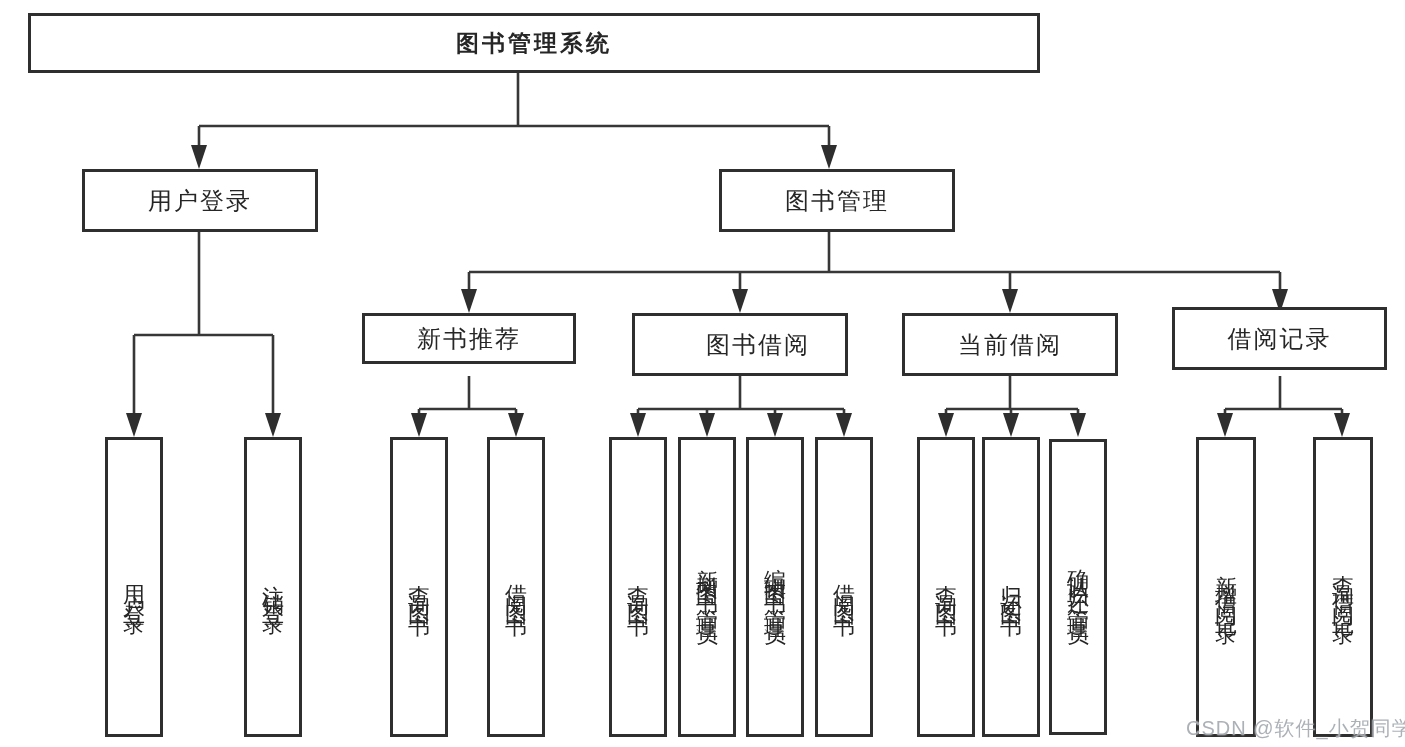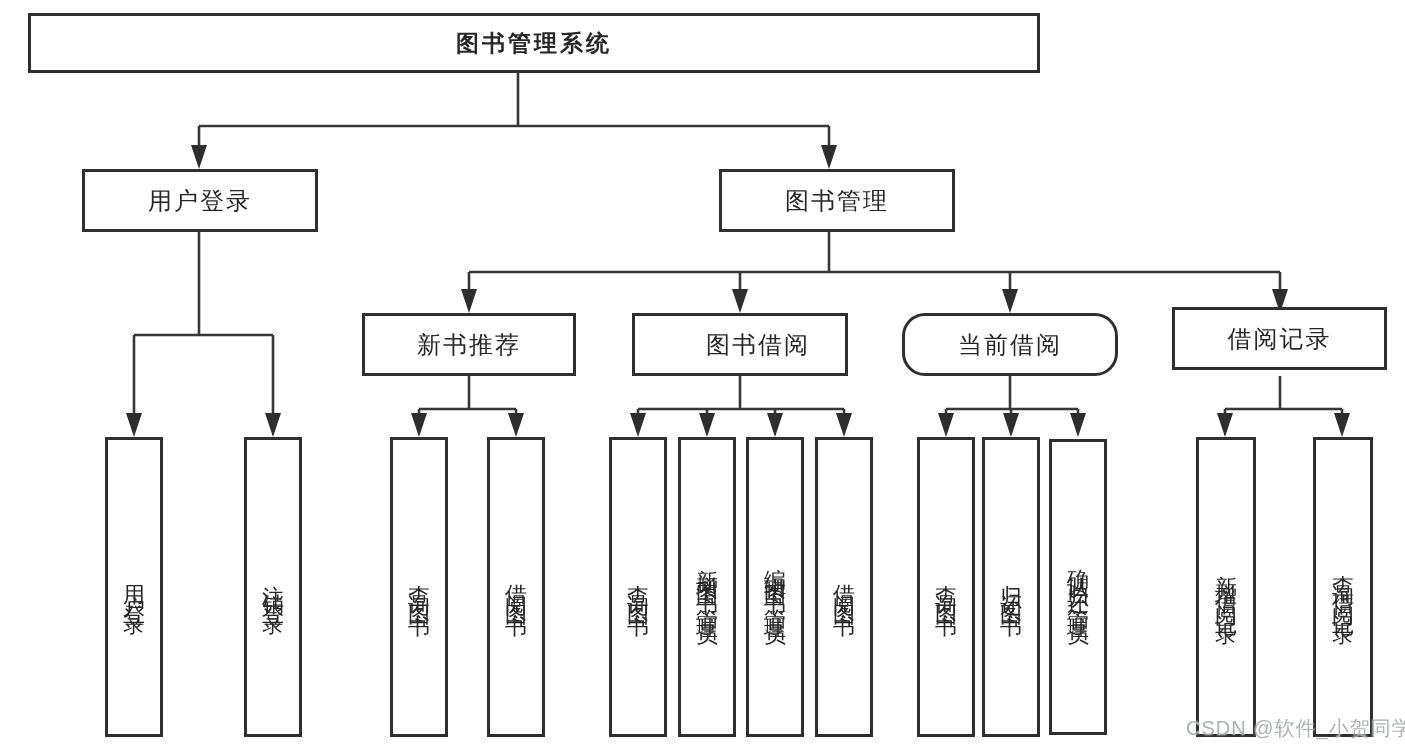--- a/index.html
+++ b/index.html
@@ -69,23 +69,23 @@
       M938,413 L954,413 L946,437 Z M1003,413 L1019,413 L1011,437 Z
       M1070,413 L1086,413 L1078,437 Z M1217,413 L1233,413 L1225,437 Z
       M1334,413 L1350,413 L1342,437 Z"></path>
   </svg>
 
   <div class="box h root" style="left:28px;top:13px;width:1012px;height:60px;font-weight:bold;">图书管理系统</div>
 
   <div class="box h" style="left:82px;top:169px;width:236px;height:63px;">用户登录</div>
   <div class="box h" style="left:711px;top:169px;width:236px;height:63px;margin-left:8px;">图书管理</div>
 
-  <div class="box h" style="left:362px;top:313px;width:214px;height:63px;">新书推荐</div>
+  <div class="box h" style="left:362px;top:313px;width:214px;height:51px;">新书推荐</div>
   <div class="box h" style="left:632px;top:313px;width:216px;height:63px;padding-left:36px;">图书借阅</div>
-  <div class="box h" style="left:902px;top:313px;width:216px;height:63px;border-radius:23px;">当前借阅</div>
+  <div class="box h" style="left:902px;top:313px;width:216px;height:63px;">当前借阅</div>
   <div class="box h" style="left:1172px;top:307px;width:215px;height:63px;">借阅记录</div>
 
   <div class="box v" style="left:105px;top:437px;width:58px;height:300px;">用户登录</div>
   <div class="box v" style="left:244px;top:437px;width:58px;height:300px;">注销登录</div>
 
   <div class="box v" style="left:390px;top:437px;width:58px;height:300px;">查询图书</div>
   <div class="box v" style="left:487px;top:437px;width:58px;height:300px;">借阅图书</div>
 
   <div class="box v" style="left:609px;top:437px;width:58px;height:300px;">查询图书</div>
   <div class="box v" style="left:678px;top:437px;width:58px;height:300px;letter-spacing:8px;">新增图书（管理员）</div>

